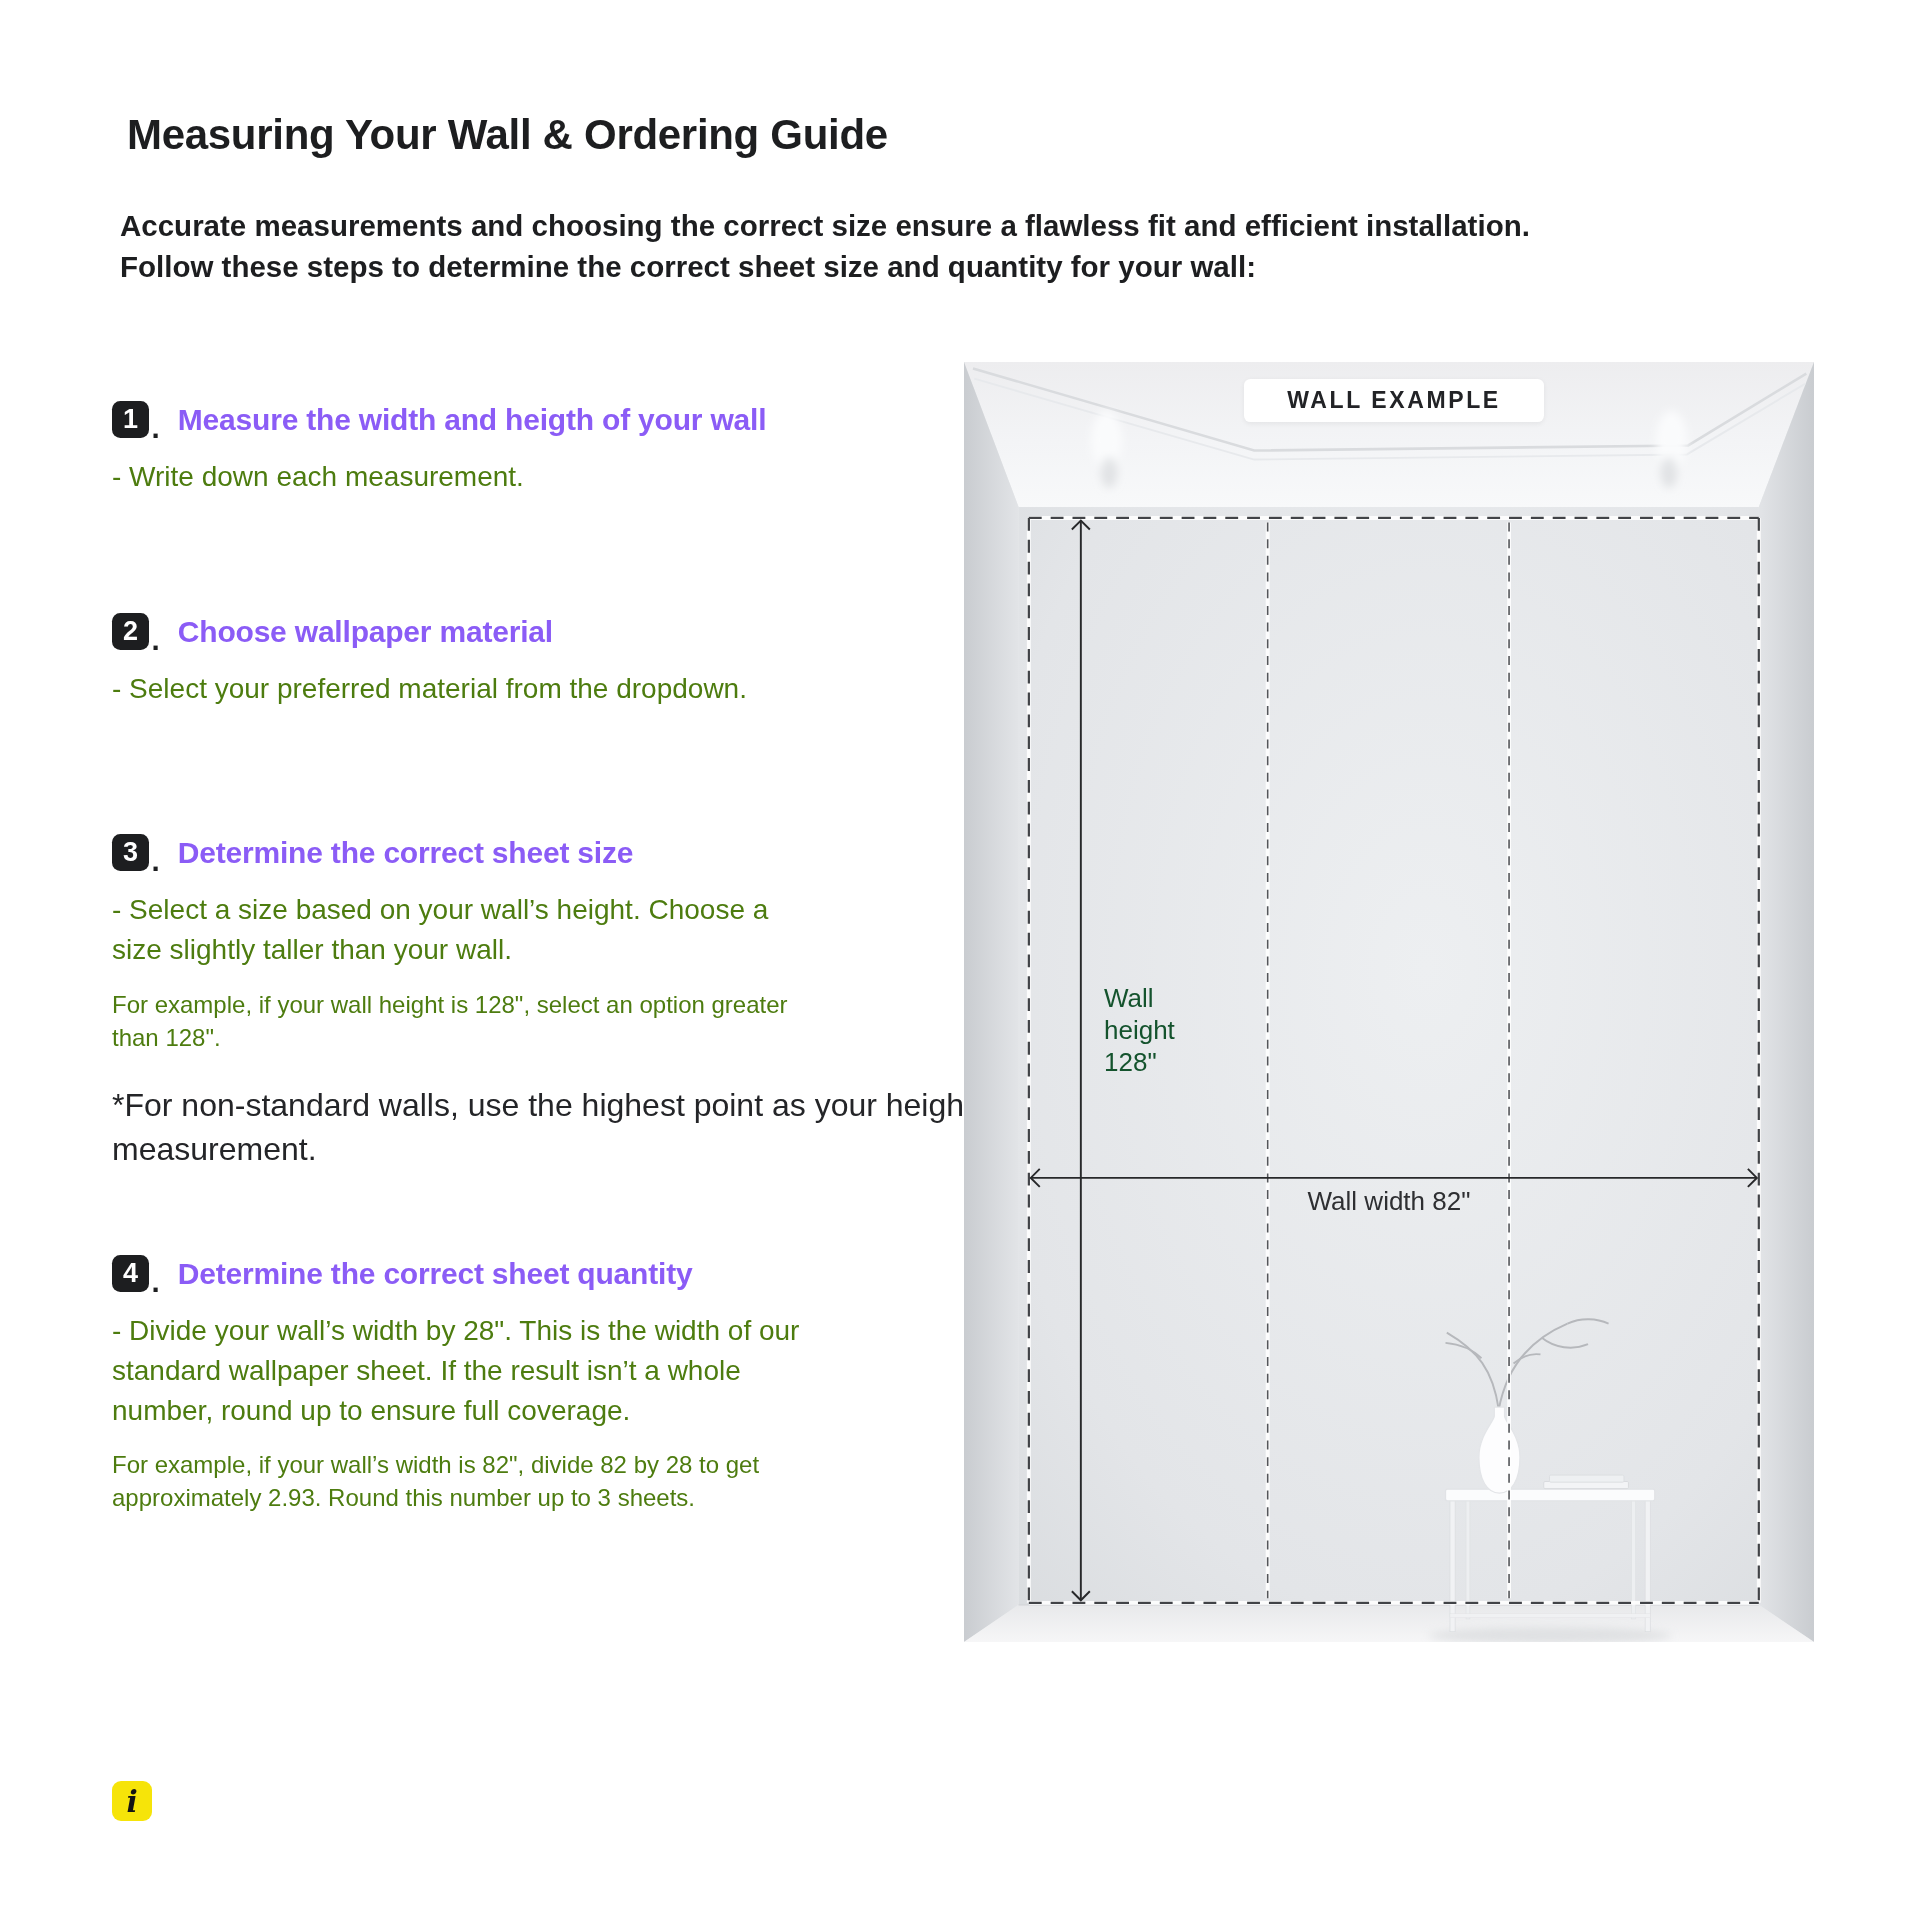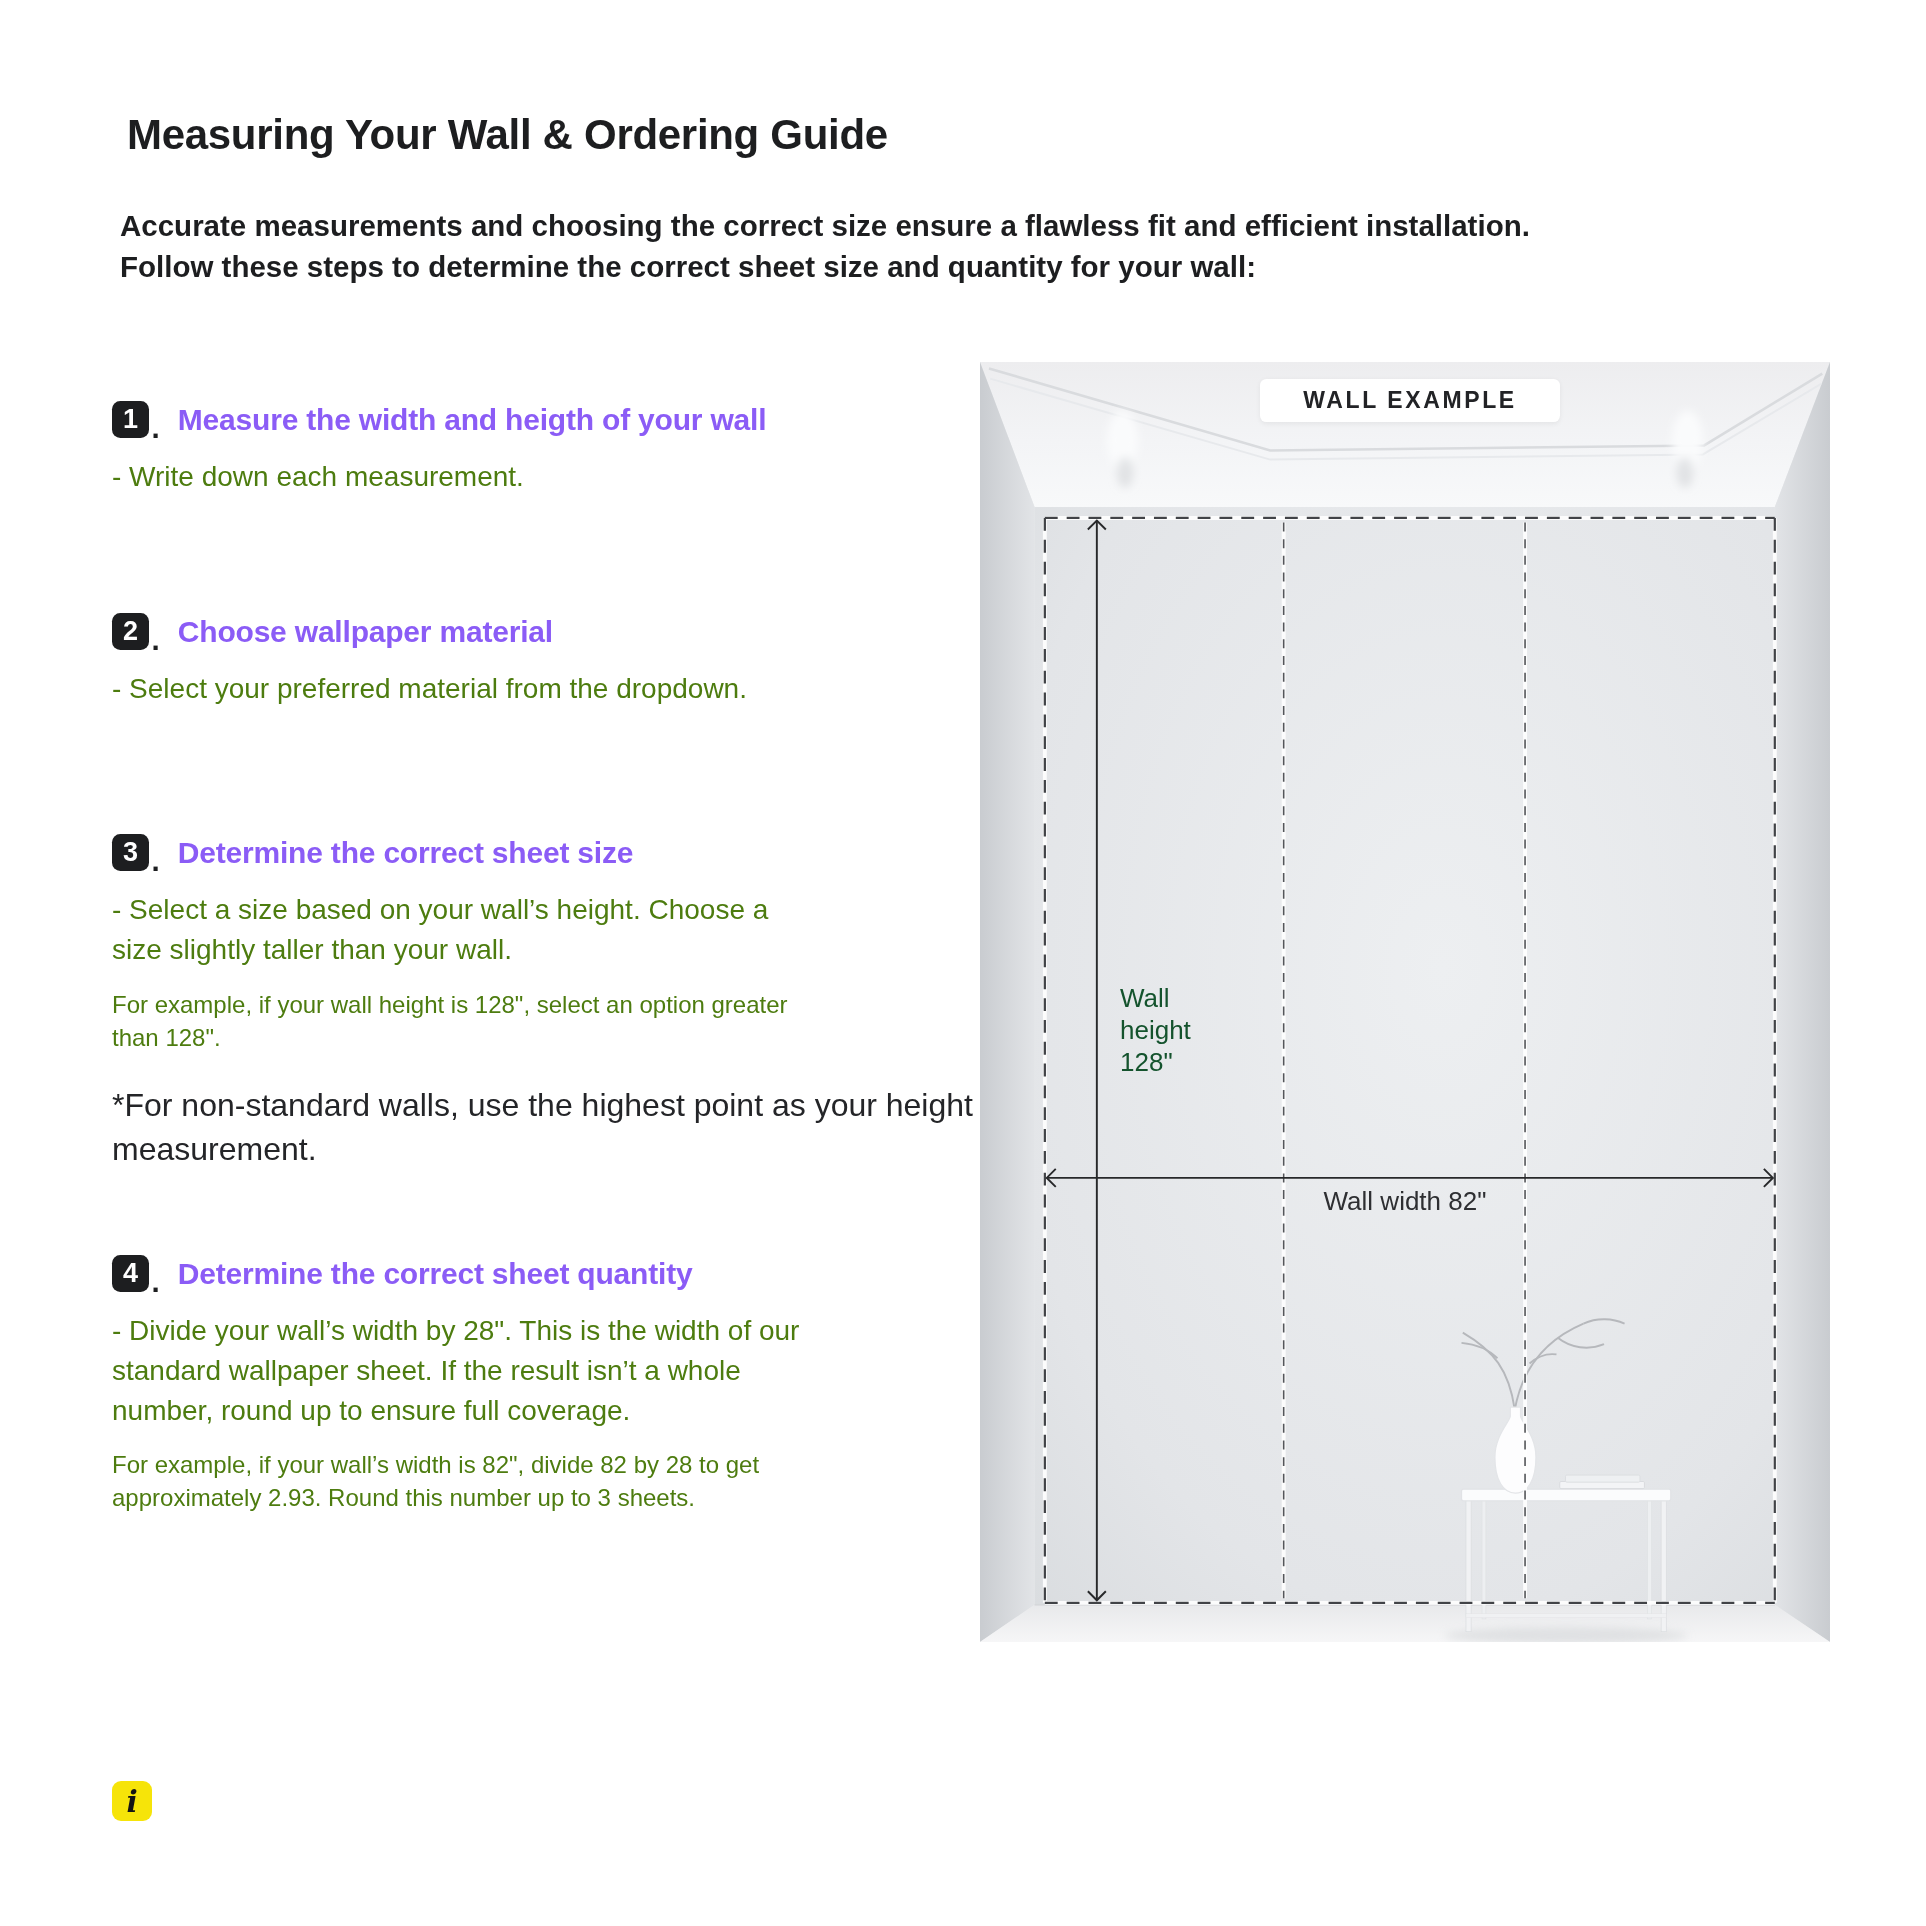--- a/index.html
+++ b/index.html
@@ -60,21 +60,21 @@
     font-family:"DejaVu Serif","Liberation Serif",serif;
     font-style:italic;font-weight:700;font-size:29.5px;color:#141414;
     margin-right:24.4px;flex:0 0 auto;
   }
   .footer-text{white-space:pre;}
   .footer-text b{font-weight:700;}
 
   
   .wall-figure{
     position:absolute;left:964px;top:362px;width:850px;height:1280px;
-    background:#e7e9eb;overflow:hidden;margin-left:16px;
+    background:#e7e9eb;overflow:hidden;
   }
   .wall-figure svg{position:absolute;left:0;top:0;width:100%;height:100%;display:block;}
   .we-label{
     position:absolute;left:280px;top:17.3px;width:300px;height:43px;
     background:#ffffff;border-radius:6.4px;
     display:flex;align-items:center;justify-content:center;
     font-size:23px;font-weight:700;letter-spacing:2.6px;color:#222326;
     box-shadow:0 1.3px 5.1px rgba(0,0,0,0.06);
   }
   .height-label{

